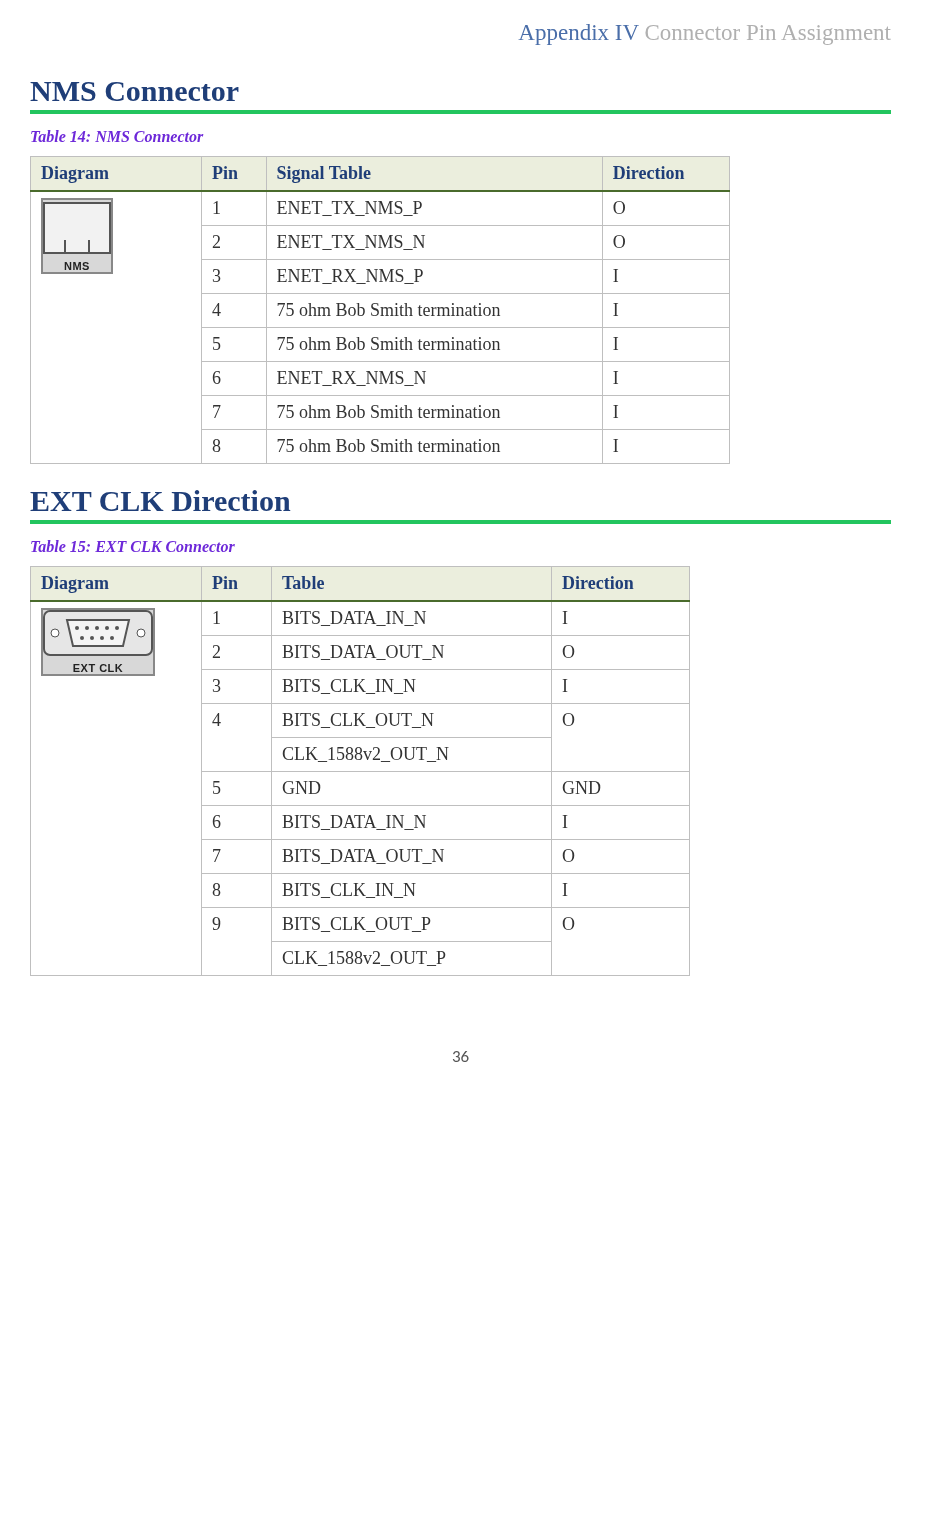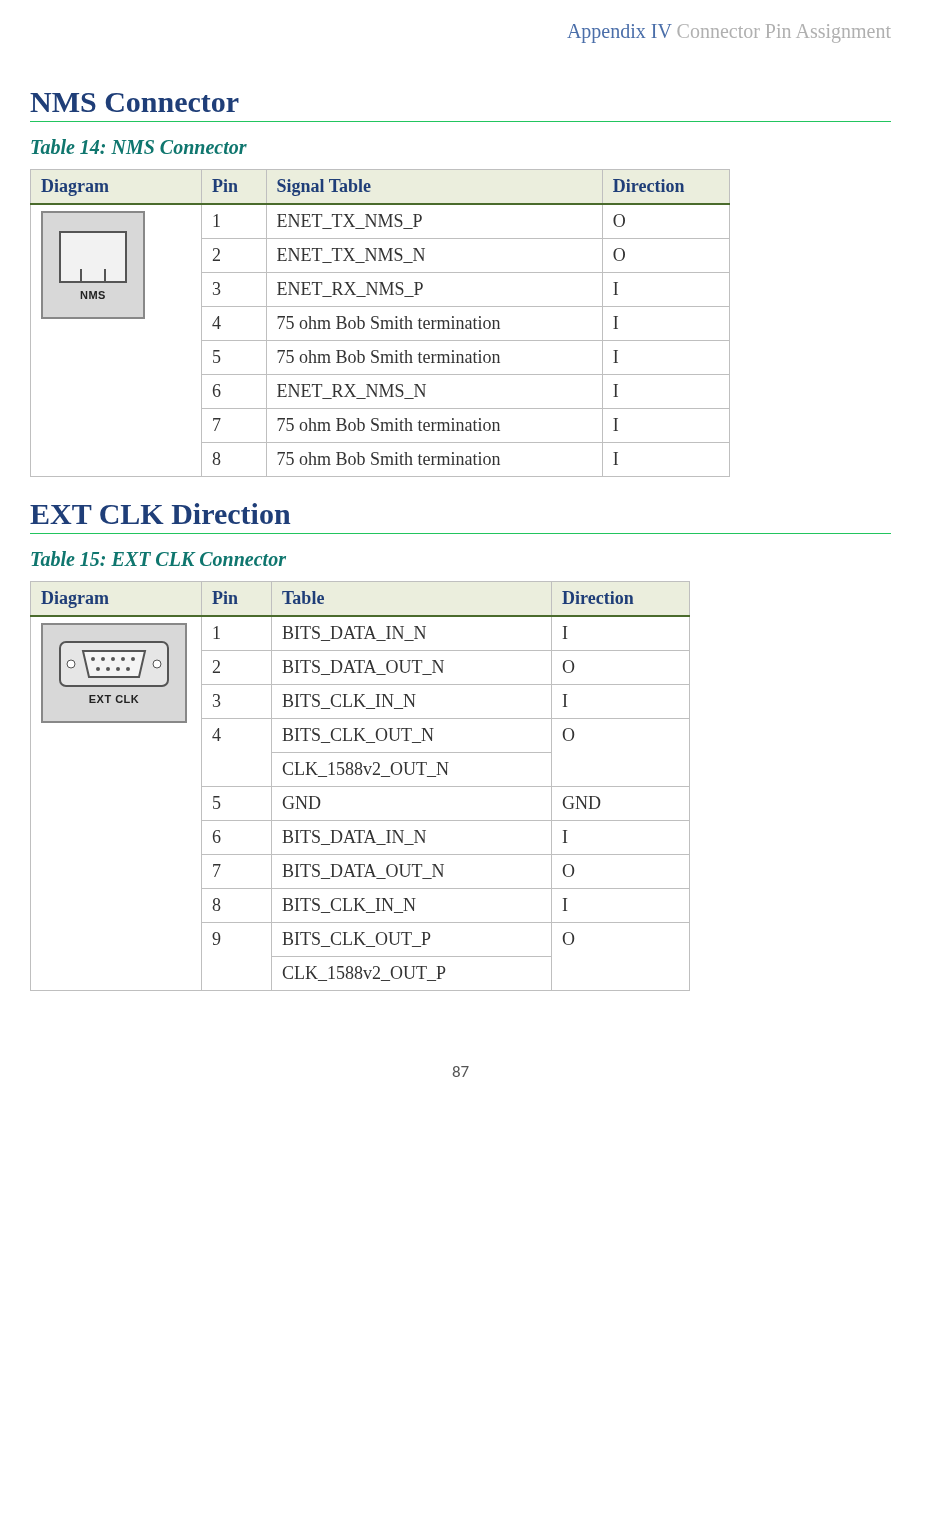--- a/index.html
+++ b/index.html
@@ -6,39 +6,39 @@
     font-family: Garamond, Georgia, 'Times New Roman', serif;
     color: #3a3a3a;
     margin: 0;
     padding: 20px 60px 40px 30px;
     width: 951px;
     box-sizing: border-box;
     background: #fff;
   }
   .header-line {
     text-align: right;
-    font-size: 20px;
-    margin-bottom: 42px;
+    font-size: 23px;
+    margin-bottom: 28px;
   }
   .header-appendix { color: #4a6ea9; }
   .header-title { color: #b0b0b0; }
   h1.section {
     color: #1f3e78;
     font-size: 30px;
     font-weight: bold;
     margin: 10px 0 11px 0;
     padding-bottom: 2px;
-    border-bottom: 1px solid #22c55e;
+    border-bottom: 4px solid #22c55e;
   }
   .caption {
     font-weight: bold;
     font-style: italic;
-    font-size: 20px;
+    font-size: 16px;
     margin: 14px 0 10px 0;
-    color: #0f766e;
+    color: #6d28d9;
   }
   table.pin {
     border-collapse: collapse;
     width: 700px;
     margin-bottom: 20px;
   }
   table.pin td, table.pin th {
     border: 1px solid #bfbfbf;
     padding: 6px 10px;
     vertical-align: top;
@@ -55,21 +55,21 @@
   .diagram-cell {
     width: 150px;
     text-align: left;
     vertical-align: top;
   }
   .diagram-box {
     border: 2px solid #888;
     display: inline-block;
     background: #d8d8d8;
     text-align: center;
-    padding: 16px;
+    padding: 0;
   }
   .diagram-box .port-rj45 {
     width: 64px;
     height: 48px;
     background: #f2f2f2;
     border: 2px solid #555;
     position: relative;
     margin: 2px auto 2px;
   }
   .diagram-box .port-rj45:after {
@@ -245,13 +245,13 @@
     <td rowspan="2">9</td>
     <td>BITS_CLK_OUT_P</td>
     <td rowspan="2">O</td>
   </tr>
   <tr>
     <td>CLK_1588v2_OUT_P</td>
   </tr>
 </tbody>
   </table>
 
-<div class="page-num">87</div>
+<div class="page-num">36</div>
 
 </body></html>

